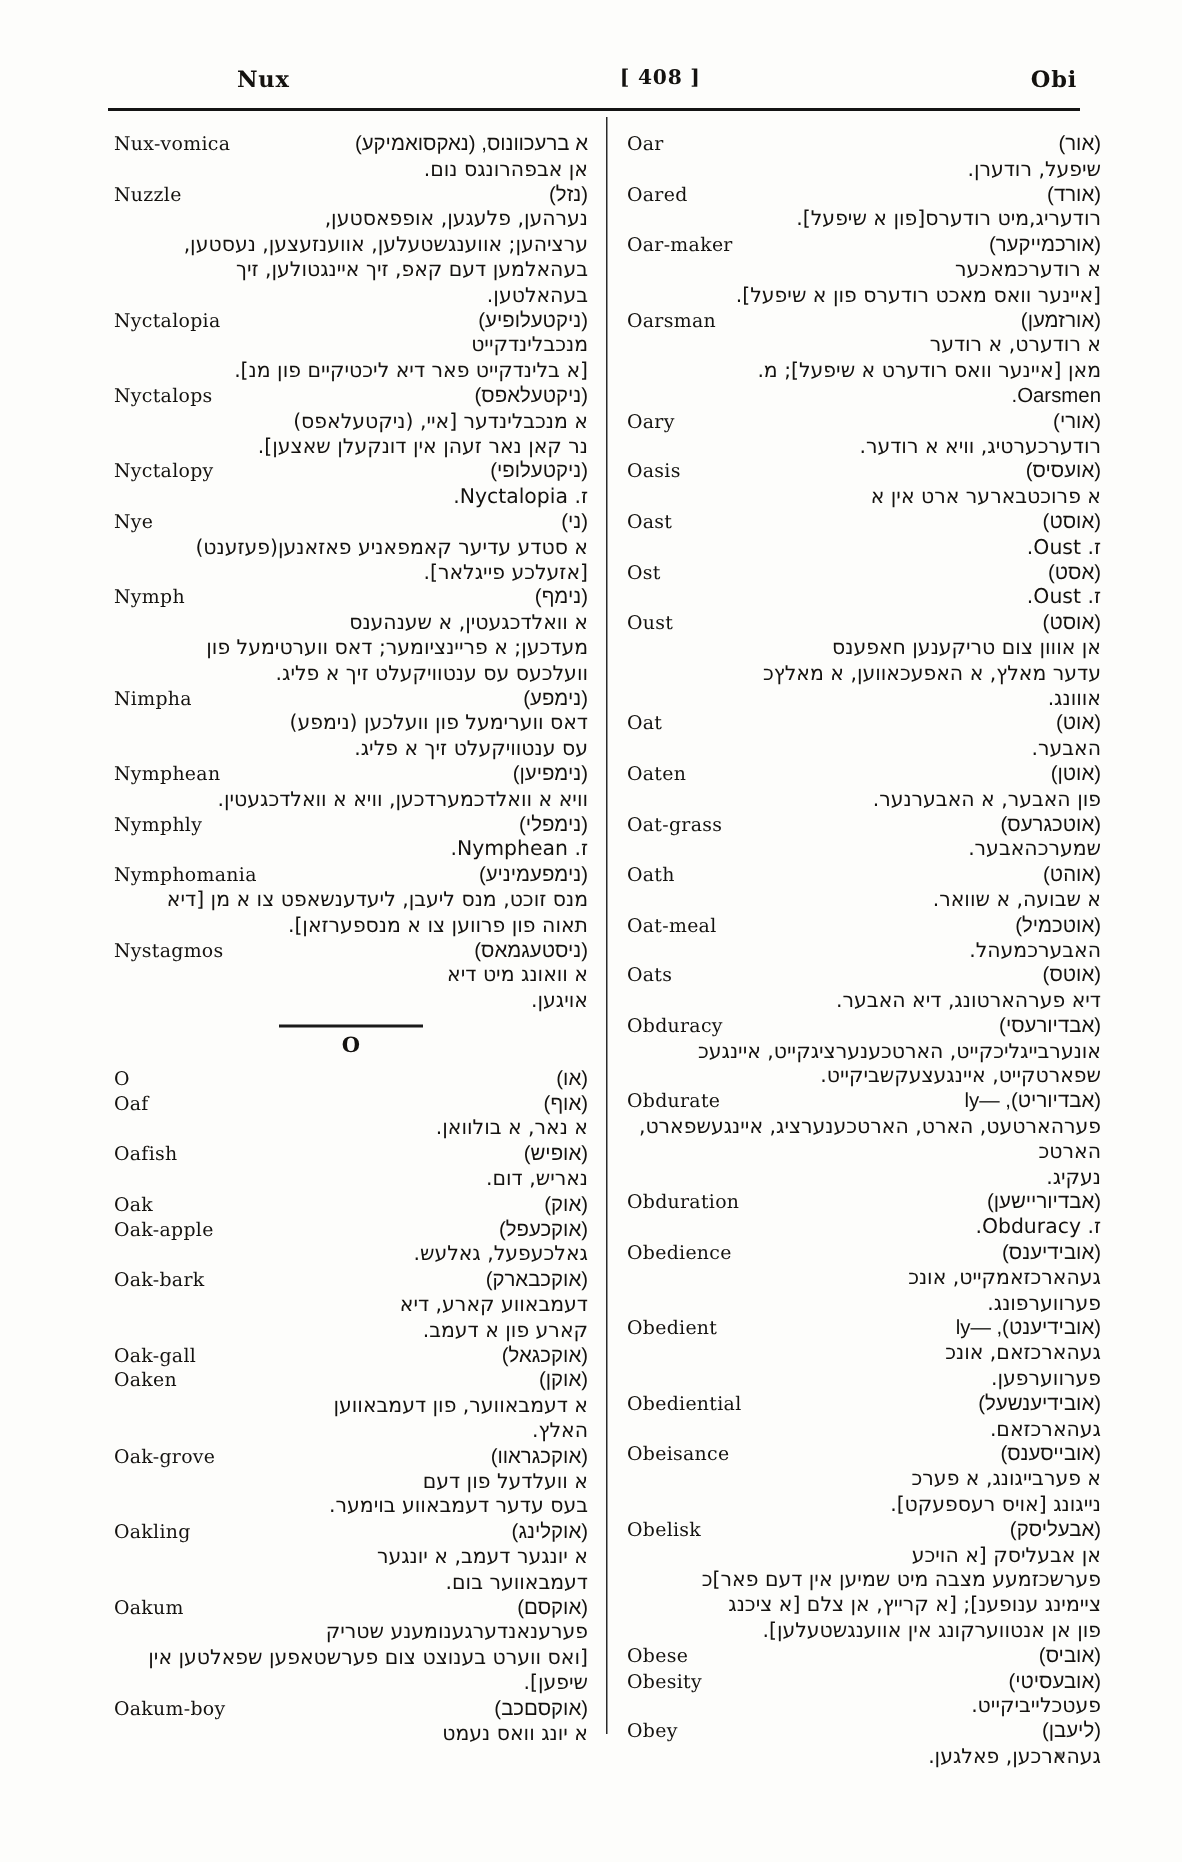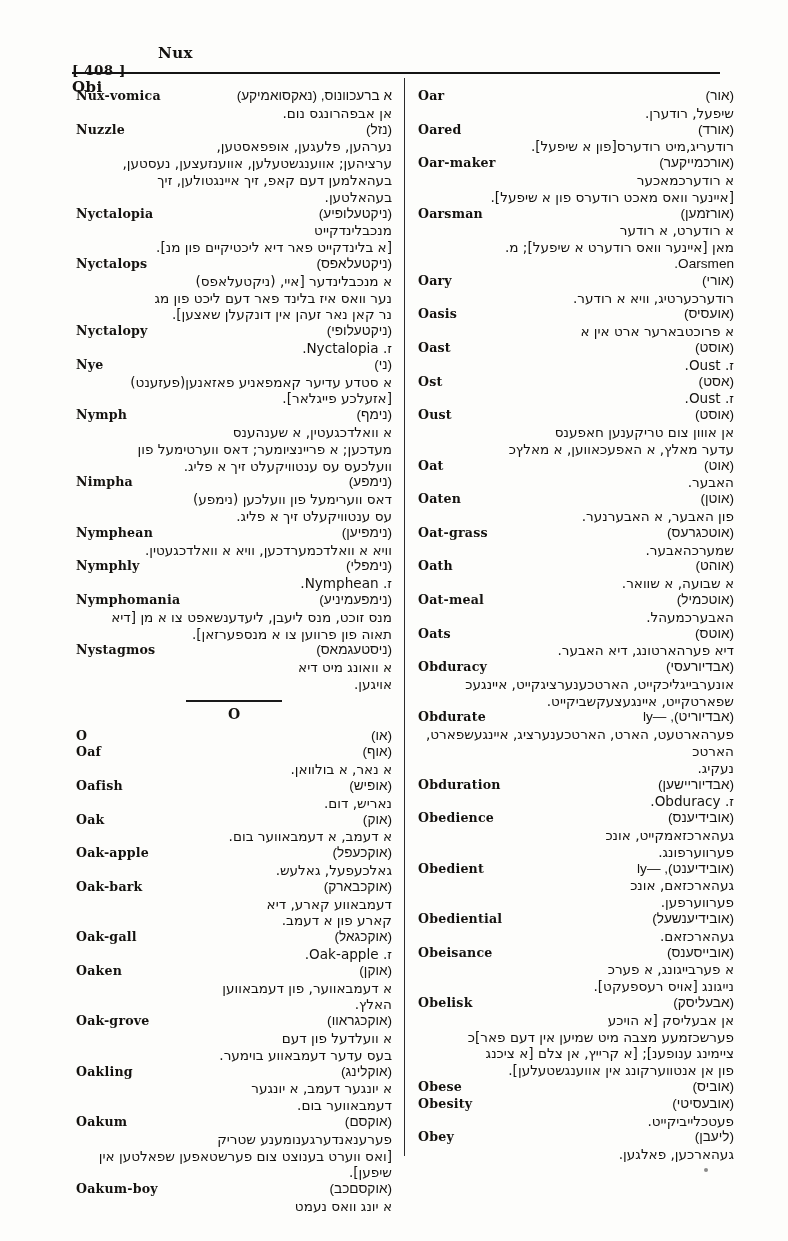--- a/index.html
+++ b/index.html
@@ -28,25 +28,24 @@
     top: 44px;
     width: 646px;
     height: 26px;
     display: flex;
     align-items: flex-start;
     justify-content: space-between;
     font-family: "DejaVu Serif", serif;
     font-weight: bold;
     font-size: 15px;
     letter-spacing: 0.5px;
-    flex-direction: column;
   }
   .hdr .left { margin-left: 86px; }
   .hdr .center { font-weight: bold; font-size: 13.5px; }
-  .hdr .right { margin-right: 96px; }
+  .hdr .right { }
   .rule {
     position: absolute;
     left: 72px;
     top: 72px;
     width: 648px;
     border-top: 2px solid #141414;
   }
   .vrule {
     position: absolute;
     left: 404px;
@@ -73,21 +72,21 @@
   .hl {
     display: flex;
     justify-content: space-between;
     align-items: baseline;
     direction: rtl;
     font-size: 13.2px;
     line-height: 16.6px;
   }
   .hw {
     font-family: "DejaVu Serif", serif;
-    font-weight: bold;
+    font-weight: normal;
     font-size: 12.6px;
     direction: ltr;
     white-space: nowrap;
     letter-spacing: 0.2px;
   }
   .yi {
     direction: rtl;
     unicode-bidi: isolate;
     text-align: right;
     font-family: Liberation Sans, sans-serif;
@@ -162,21 +161,20 @@
         </div>
         <div class="cont">מ׷נכבלינדקייט</div>
         <div class="cont">[א בלינדקייט פאר דיא ליכטיקיים פון מ׷נ].</div>
       </div>
       <div class="entry">
         <div class="hl">
           <span class="yi">(ניקטעלאפס)</span>
           <span class="hw">Nyctalops</span>
         </div>
         <div class="cont">א מ׷נכבלינדער [איי׷, (ניקטעל׷אפס)</div>
-        <div class="cont">נער וואס איז בלינד פאר דעם ליכט פון מ׷ג</div>
         <div class="cont">נ׷ר קאן נאר זעהן אין דונקעלן שאצען].</div>
       </div>
       <div class="entry">
         <div class="hl">
           <span class="yi">(ניקטעל׷ופי)</span>
           <span class="hw">Nyctalopy</span>
         </div>
         <div class="cont">ז. Nyctalopia.</div>
       </div>
       <div class="entry">
@@ -254,21 +252,20 @@
           <span class="yi">(אופיש)</span>
           <span class="hw">Oafish</span>
         </div>
         <div class="cont">נאריש, דום.</div>
       </div>
       <div class="entry">
         <div class="hl">
           <span class="yi">(אוק)</span>
           <span class="hw">Oak</span>
         </div>
-        <div class="cont">א דעמב, א דעמבאווער בום.</div>
       </div>
       <div class="entry">
         <div class="hl">
           <span class="yi">(אוקכעפל)</span>
           <span class="hw">Oak-apple</span>
         </div>
         <div class="cont">גאלכעפעל, גאלעש.</div>
       </div>
       <div class="entry">
         <div class="hl">
@@ -276,21 +273,20 @@
           <span class="hw">Oak-bark</span>
         </div>
         <div class="cont">דעמבאווע קארע, דיא</div>
         <div class="cont">קארע פון א דעמב.</div>
       </div>
       <div class="entry">
         <div class="hl">
           <span class="yi">(אוקכגאל)</span>
           <span class="hw">Oak-gall</span>
         </div>
-        <div class="cont">ז. Oak-apple.</div>
       </div>
       <div class="entry">
         <div class="hl">
           <span class="yi">(אוקן)</span>
           <span class="hw">Oaken</span>
         </div>
         <div class="cont">א דעמבאווער, פון דעמבאווען</div>
         <div class="cont">האלץ.</div>
       </div>
       <div class="entry">
@@ -390,20 +386,21 @@
         </div>
         <div class="cont">ז. Oust.</div>
       </div>
       <div class="entry">
         <div class="hl">
           <span class="yi">(אוסט)</span>
           <span class="hw">Oust</span>
         </div>
         <div class="cont">אן אווון צום טריקענען חאפענס</div>
         <div class="cont">עדער מאלץ, א האפעכאווען, א מאלץכ</div>
+        <div class="cont">אווונג.</div>
       </div>
       <div class="entry">
         <div class="hl">
           <span class="yi">(אוט)</span>
           <span class="hw">Oat</span>
         </div>
         <div class="cont">האבער.</div>
       </div>
       <div class="entry">
         <div class="hl">

